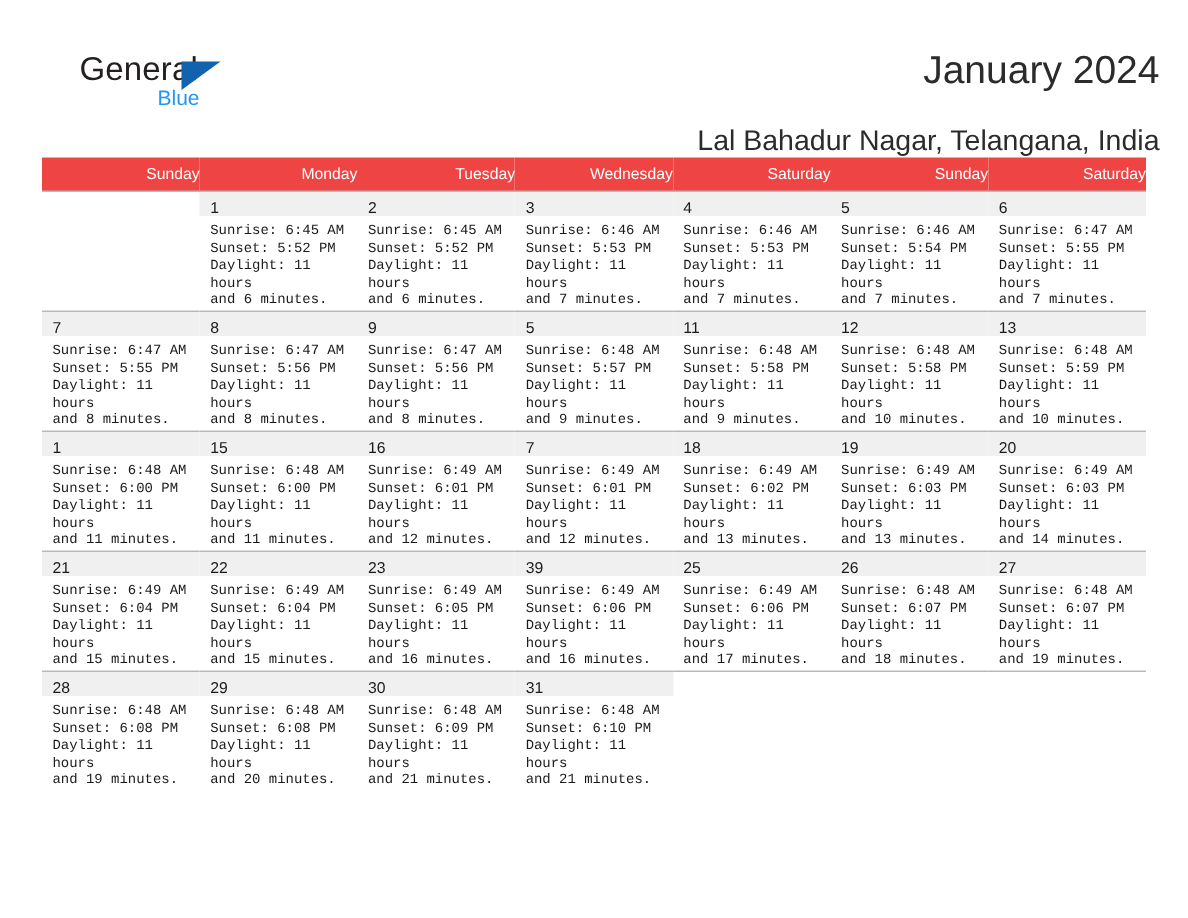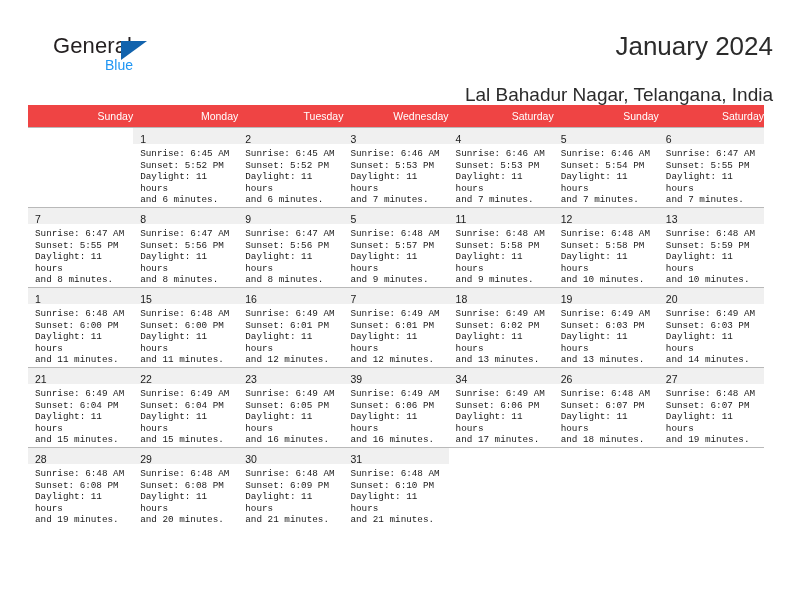--- a/index.html
+++ b/index.html
@@ -451,21 +451,21 @@
               <div class="details">
                 <div>Sunrise: 6:49 AM</div>
                 <div>Sunset: 6:06 PM</div>
                 <div class="dl">Daylight: 11 hours</div>
                 <div class="dl">and 16 minutes.</div>
               </div>
             </div>
           </td>
           <td>
             <div class="daycell filled">
-              <div class="daynum-wrap"><span class="daynum">34</span></div>
+              <div class="daynum-wrap"><span class="daynum">25</span></div>
               <div class="details">
                 <div>Sunrise: 6:49 AM</div>
                 <div>Sunset: 6:06 PM</div>
                 <div class="dl">Daylight: 11 hours</div>
                 <div class="dl">and 17 minutes.</div>
               </div>
             </div>
           </td>
           <td>
             <div class="daycell filled">

